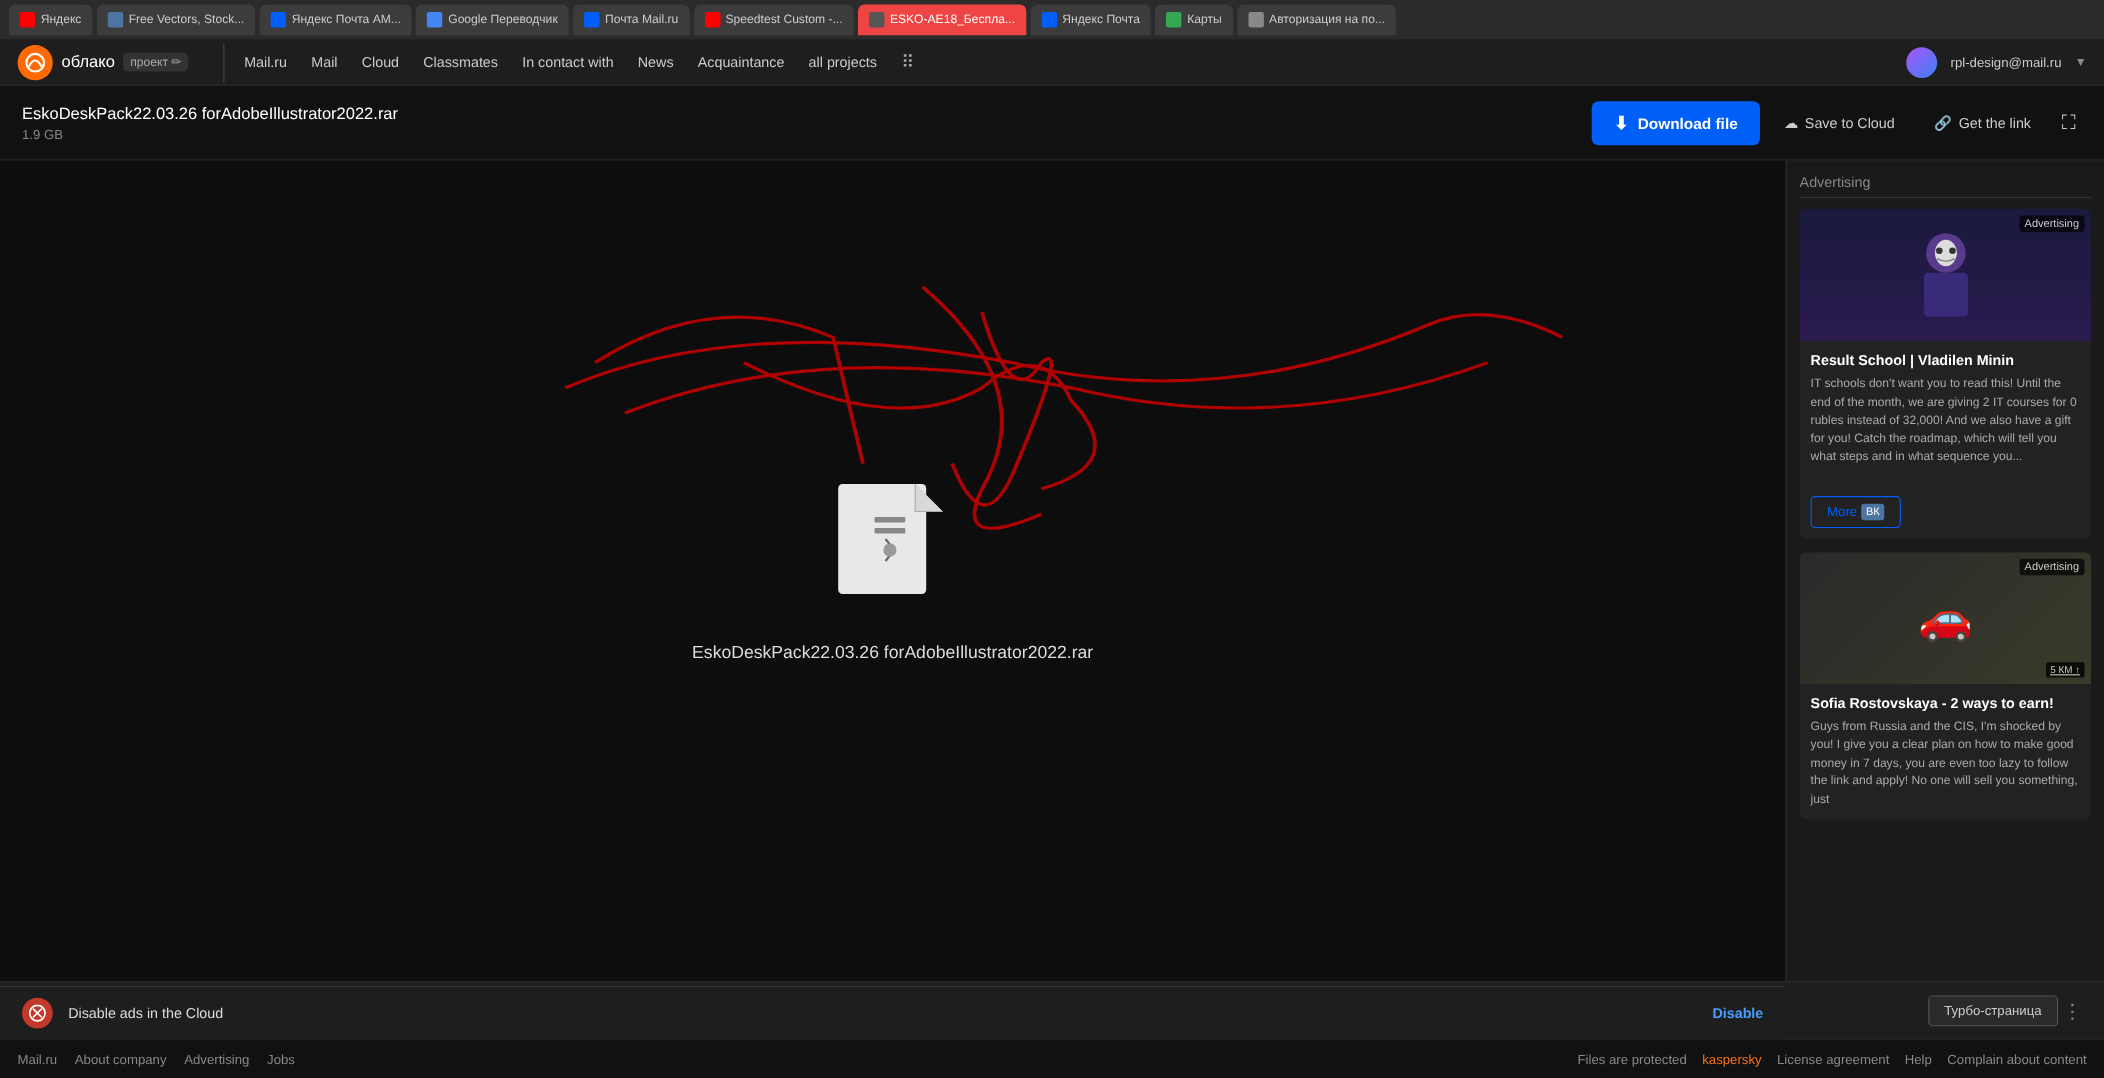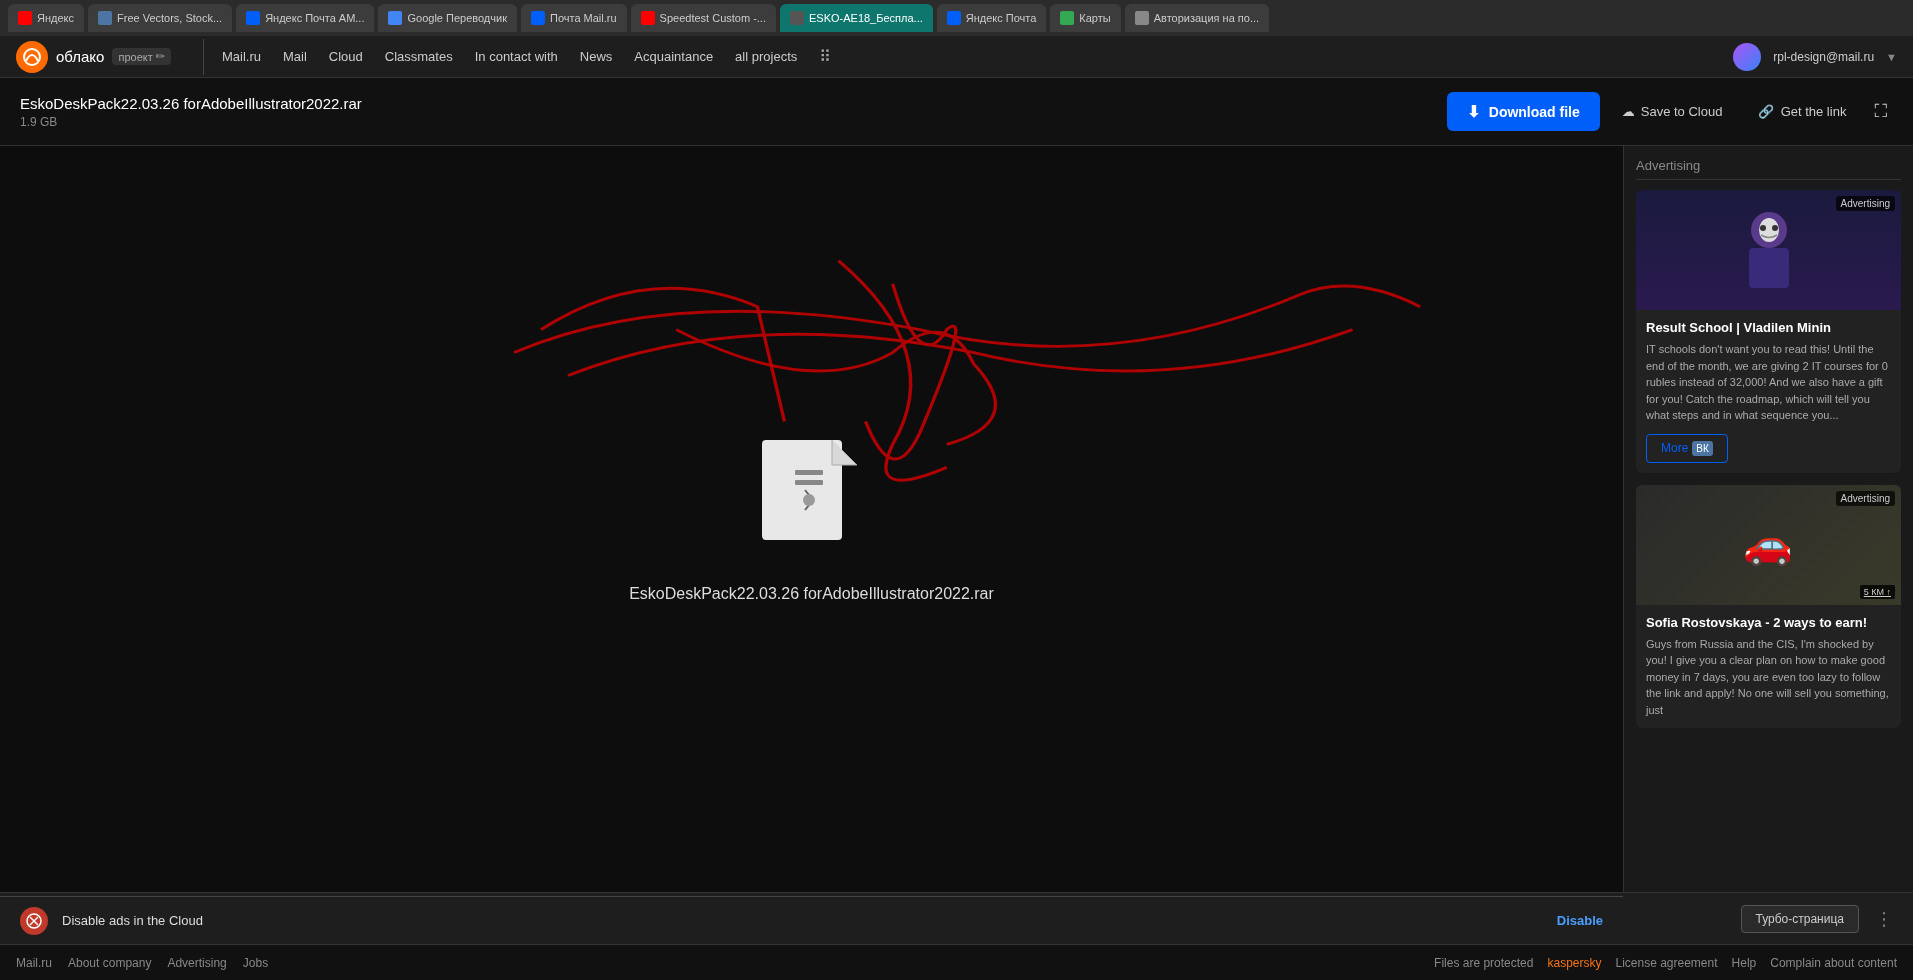--- a/index.html
+++ b/index.html
@@ -22,21 +22,21 @@
       font-size: 11px;
       color: #ccc;
       white-space: nowrap;
       display: flex;
       align-items: center;
       gap: 5px;
       height: 28px;
       max-width: 160px;
       overflow: hidden;
     }
-    .browser-tab.active { background: #0f766e; color: #fff; }
+    .browser-tab.active { background: #ef4444; color: #fff; }
     .tab-favicon { width: 14px; height: 14px; border-radius: 2px; flex-shrink: 0; }
     .tab-favicon.yandex { background: #f00; }
     .tab-favicon.vk { background: #4c75a3; }
     .tab-favicon.mail { background: #005ff9; }
     .tab-favicon.google { background: #4285f4; }
     .tab-favicon.yt { background: #f00; }
     .tab-favicon.esko { background: #555; }
     .tab-favicon.maps { background: #34a853; }
     .tab-favicon.auth { background: #888; }
 
@@ -233,21 +233,21 @@
       padding: 2px 5px;
       border-radius: 3px;
     }
     .ad-content { padding: 10px; }
     .ad-title { font-size: 13px; color: #fff; font-weight: 600; margin-bottom: 6px; }
     .ad-desc { font-size: 11px; color: #aaa; line-height: 1.5; }
     .ad-more-btn {
       display: inline-flex;
       align-items: center;
       gap: 4px;
-      margin-top: 10px;
+      margin-top: 27px;
       padding: 6px 14px;
       border: 1px solid #005ff9;
       border-radius: 4px;
       color: #005ff9;
       font-size: 12px;
       cursor: pointer;
       background: transparent;
     }
     .ad-more-vk {
       background: #4c75a3;
@@ -295,21 +295,21 @@
       overflow: hidden;
       display: flex;
       align-items: center;
       justify-content: center;
     }
     .ad-thumb-text { font-size: 20px; }
     .ad-bar-content { flex: 1; overflow: hidden; }
     .ad-bar-title { font-size: 12px; color: #4a9eff; white-space: nowrap; overflow: hidden; text-overflow: ellipsis; }
     .ad-badge { font-size: 10px; color: #888; }
     .ad-bar-desc { font-size: 11px; color: #888; white-space: nowrap; overflow: hidden; text-overflow: ellipsis; }
-    .ad-bar-actions { display: flex; align-items: center; gap: 12px; flex-shrink: 0; }
+    .ad-bar-actions { display: flex; align-items: center; gap: 0; flex-shrink: 0; }
     .btn-turbo {
       background: #2a2a2a;
       border: 1px solid #555;
       color: #ccc;
       padding: 6px 14px;
       font-size: 12px;
       border-radius: 4px;
       cursor: pointer;
     }
     .btn-dots {

